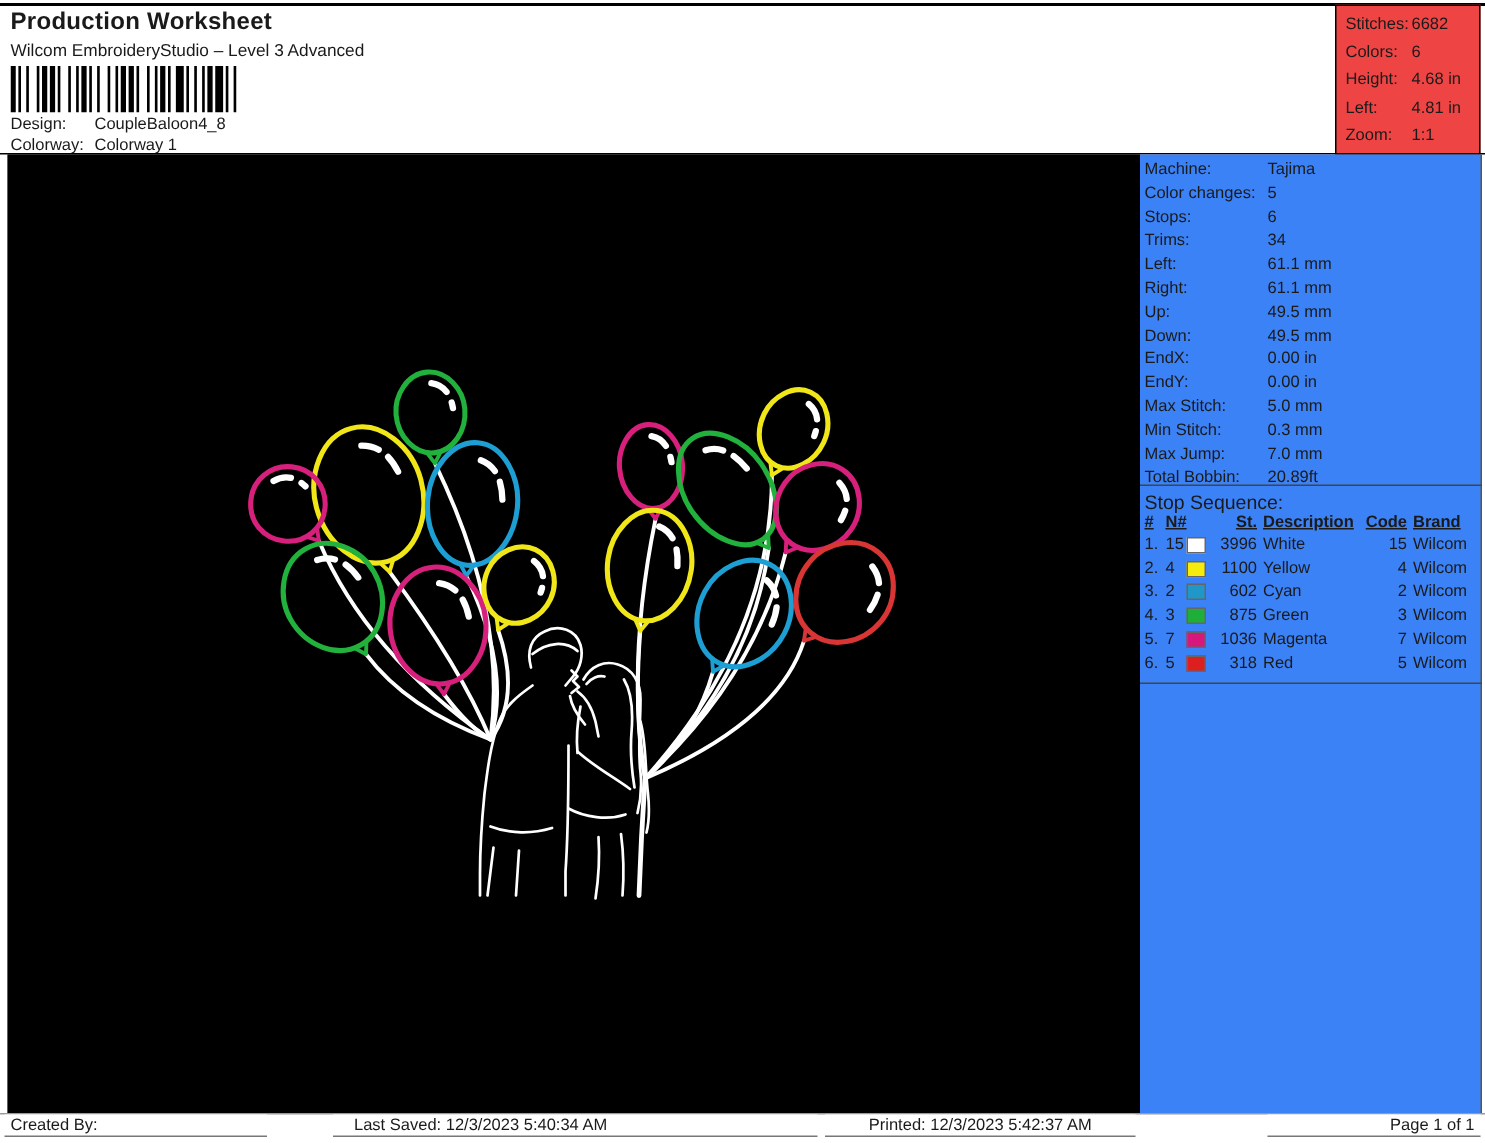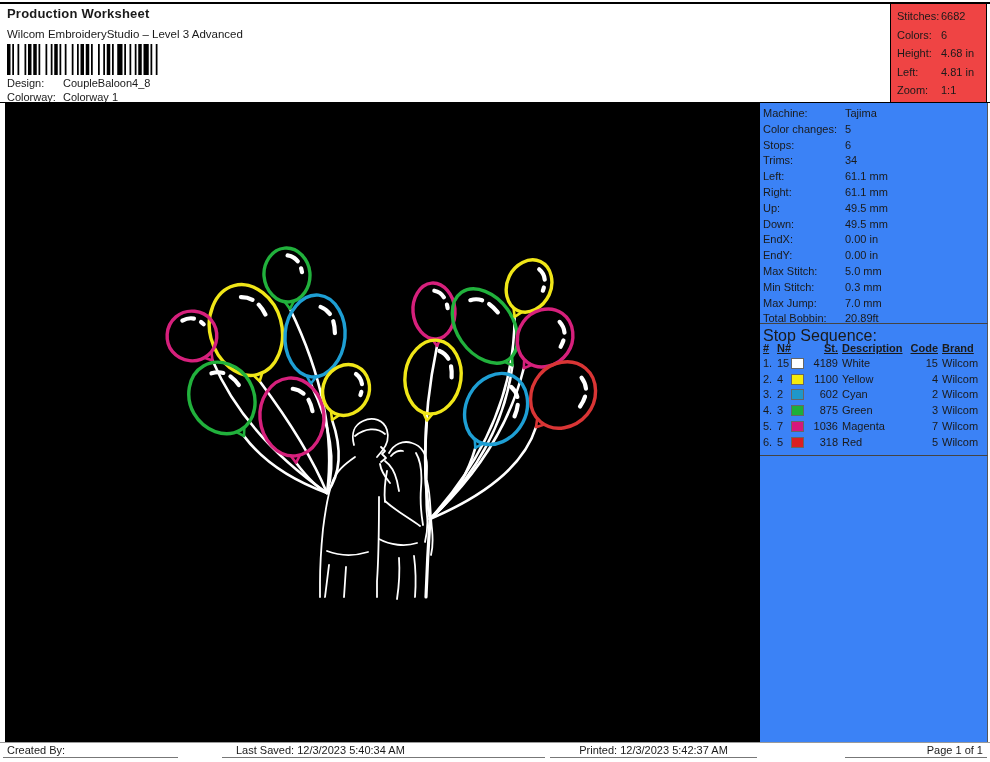--- a/index.html
+++ b/index.html
@@ -3,40 +3,40 @@
 <meta charset="utf-8">
 <style>
   * { margin:0; padding:0; box-sizing:border-box; }
   html,body { width:990px; height:762px; background:#e8e8e8; }
   .page {
     position:relative; width:990px; height:762px; background:#ffffff;
     font-family:"Liberation Sans","DejaVu Sans",sans-serif; color:#1a1a1a; overflow:hidden;
   }
   .abs { position:absolute; }
   .toprule { left:0; top:2px; width:990px; height:2px; background:#000; }
-  .title { left:7px; top:6px; font-size:13px; font-weight:bold; letter-spacing:.2px; }
+  .title { left:7px; top:6px; font-size:16px; font-weight:bold; letter-spacing:.2px; }
   .subtitle { left:7px; top:28px; font-size:11.5px; }
   .barcode { left:7px; top:44px; width:210px; height:31px; }
   .kvrow { font-size:11px; }
   .kvrow .k { display:inline-block; }
   .design-row { left:7px; top:77px; } .design-row .k { width:56px; }
   .colorway-row { left:7px; top:91px; } .colorway-row .k { width:56px; }
   .statsbox { left:890px; top:3px; width:97px; height:100px; border:1.5px solid #000; background:#ef4444; padding-top:3px; }
   .statsbox .row { font-size:11px; line-height:18.6px; padding-left:6px; white-space:nowrap; }
   .statsbox .row .k { display:inline-block; width:44px; }
   .headsep { left:0; top:102px; width:990px; height:1px; background:#000; }
 
   .canvas { left:5px; top:103px; width:755px; height:639px; background:#000; }
 
   .panel { left:760px; top:103px; width:228px; height:639px; background:#3b82f6; border-right:1px solid #555; }
   .mi-row { position:absolute; left:3px; font-size:11px; line-height:13px; white-space:nowrap; }
   .mi-row .v { position:absolute; left:82px; top:0; }
   .seq-sep1 { position:absolute; left:0; top:220px; width:228px; height:1px; background:#444; }
   .seq-sep2 { position:absolute; left:0; top:352px; width:228px; height:1px; background:#444; }
-  .seq-title { position:absolute; left:3px; top:224px; font-size:16px; }
+  .seq-title { position:absolute; left:3px; top:224px; font-size:13px; }
   .seq-head { position:absolute; top:239px; font-size:11px; font-weight:bold; text-decoration:underline; }
   .seq-cell { position:absolute; font-size:11px; white-space:nowrap; }
   .c-num { left:3px; } .c-n { left:17px; } .c-chip { left:31px; width:13px; height:11px; border:1px solid #666; }
   .c-st { left:44px; width:34px; text-align:right; } .c-desc { left:82px; }
   .c-code { left:148px; width:30px; text-align:right; } .c-brand { left:182px; }
 
   .footer-topline { left:0; top:742px; width:990px; height:1px; background:#9a9a9a; }
   .fcell { top:743px; height:15px; font-size:11px; line-height:14px; border-bottom:1px solid #777; background:#fff; white-space:nowrap; }
   .fc1 { left:3px; width:175px; padding-left:4px; }
   .fc2 { left:222px; width:323px; padding-left:14px; }
@@ -233,21 +233,21 @@
     <div class="seq-head c-num seq-cell" style="top:239px;">#</div>
     <div class="seq-head c-n seq-cell" style="top:239px;">N#</div>
     <div class="seq-head c-st seq-cell" style="top:239px;">St.</div>
     <div class="seq-head c-desc seq-cell" style="top:239px;">Description</div>
     <div class="seq-head c-code seq-cell" style="top:239px;">Code</div>
     <div class="seq-head c-brand seq-cell" style="top:239px;">Brand</div>
     <div id="seq-rows">
         <div class="seq-cell c-num" style="top: 254px;">1.</div>
         <div class="seq-cell c-n" style="top: 254px;">15</div>
         <div class="seq-cell c-chip" style="top: 255px; background: rgb(255, 255, 255);"></div>
-        <div class="seq-cell c-st" style="top: 254px;">4189</div>
+        <div class="seq-cell c-st" style="top: 254px;">3996</div>
         <div class="seq-cell c-desc" style="top: 254px;">White</div>
         <div class="seq-cell c-code" style="top: 254px;">15</div>
         <div class="seq-cell c-brand" style="top: 254px;">Wilcom</div>
         <div class="seq-cell c-num" style="top: 269.7px;">2.</div>
         <div class="seq-cell c-n" style="top: 269.7px;">4</div>
         <div class="seq-cell c-chip" style="top: 270.7px; background: rgb(245, 236, 12);"></div>
         <div class="seq-cell c-st" style="top: 269.7px;">1100</div>
         <div class="seq-cell c-desc" style="top: 269.7px;">Yellow</div>
         <div class="seq-cell c-code" style="top: 269.7px;">4</div>
         <div class="seq-cell c-brand" style="top: 269.7px;">Wilcom</div>

